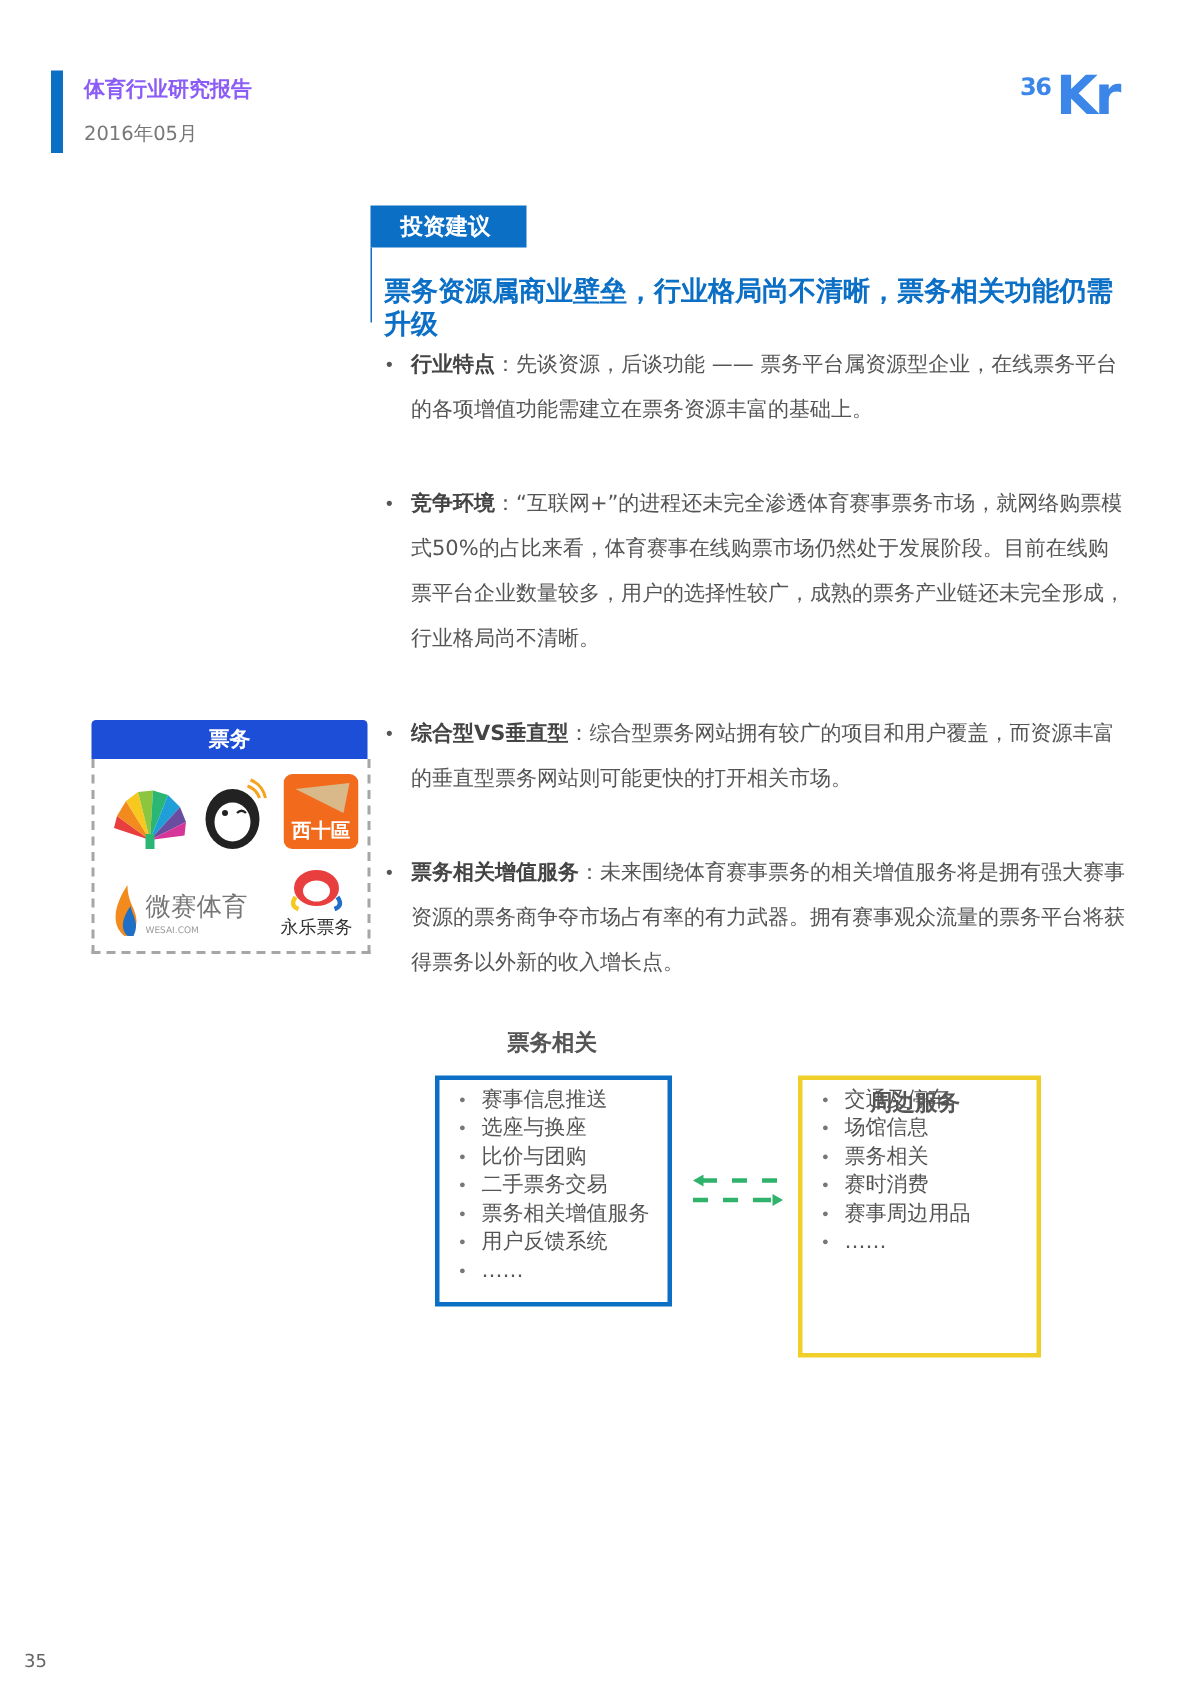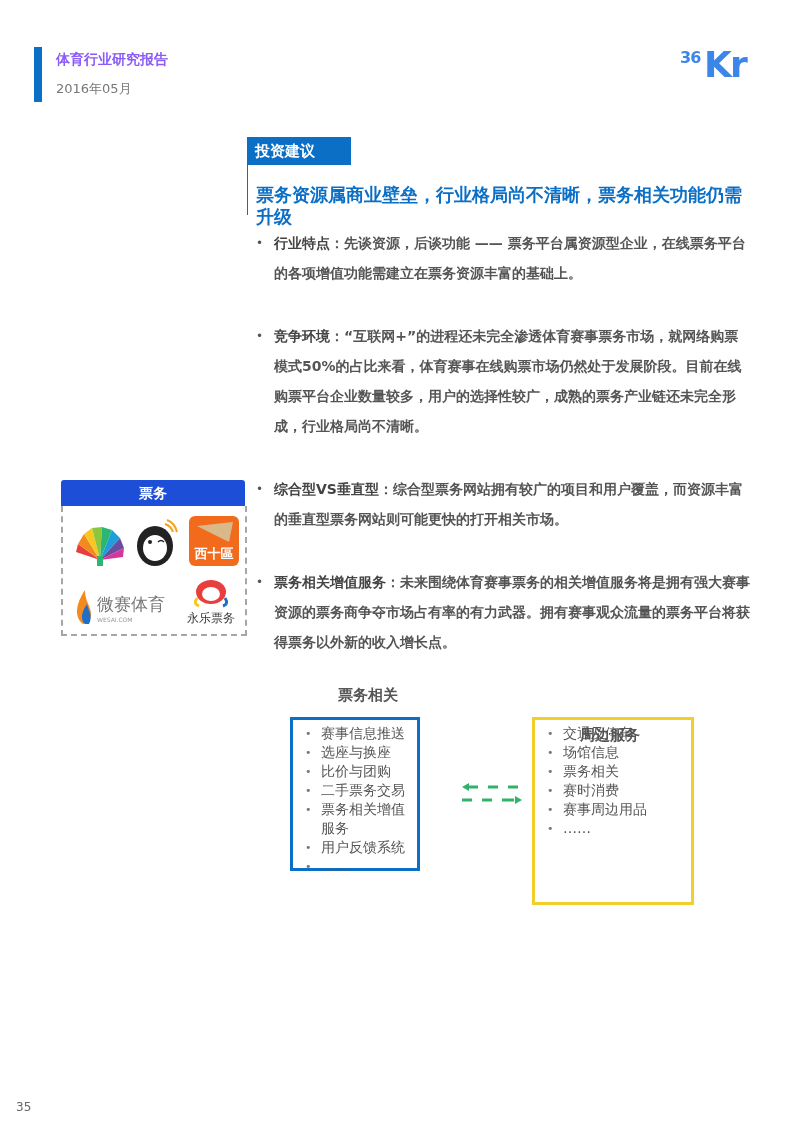--- a/index.html
+++ b/index.html
@@ -3,26 +3,26 @@
 <meta charset="utf-8">
 <style>
   html,body{margin:0;padding:0;background:#fff;}
   body{width:794px;height:1123px;position:relative;overflow:hidden;font-family:"DejaVu Sans","Liberation Sans",sans-serif;color:#555;}
   .hdr-bar{position:absolute;left:34px;top:47px;width:8px;height:55px;background:#0b6fc6;}
   .hdr-title{position:absolute;left:56px;top:51px;font-size:14px;font-weight:bold;color:#8b5cf6;}
   .hdr-date{position:absolute;left:56px;top:80px;font-size:13px;color:#777;}
   .logo{position:absolute;left:680px;top:46px;color:#3b86e8;font-weight:bold;font-family:"DejaVu Sans",sans-serif;}
   .logo .n{font-size:16px;position:absolute;left:0;top:2px;letter-spacing:-1px;}
   .logo .k{font-size:36px;position:absolute;left:24px;top:-2px;letter-spacing:-2px;}
-  .tag{position:absolute;left:247px;top:137px;width:104px;height:28px;background:#0b6fc6;color:#fff;font-size:15px;font-weight:bold;line-height:28px;padding-left:8px;box-sizing:border-box;}
+  .tag{position:absolute;left:247px;top:137px;width:104px;height:28px;background:#0b6fc6;color:#fff;font-size:15px;font-weight:bold;line-height:28px;padding-left:20px;box-sizing:border-box;}
   .title-line{position:absolute;left:247px;top:165px;width:1px;height:50px;background:#0b6fc6;}
   .title{position:absolute;left:256px;top:184px;width:490px;font-size:18px;font-weight:bold;color:#0b6fc6;line-height:22px;}
   .bullet{position:absolute;left:256px;width:495px;font-size:14px;line-height:30px;color:#555;}
   .bullet .dot{position:absolute;left:0;top:0;font-size:12px;}
-  .bullet .txt{margin-left:18px;font-weight:bold;}
+  .bullet .txt{margin-left:18px;}
   .bullet b{color:#444;}
   .logos{position:absolute;left:61px;top:480px;width:184px;height:156px;}
   .logos .head{height:26px;background:#1d4ed8;color:#fff;font-weight:bold;font-size:14px;text-align:center;line-height:26px;border-radius:3px 3px 0 0;}
   .logos .box{position:absolute;top:26px;left:0;width:182px;height:128px;border:2px dashed #a6a6a6;border-top:none;}
   .lg{position:absolute;}
   .col-h{position:absolute;font-size:15px;font-weight:bold;color:#555;}
   .card{position:absolute;box-sizing:border-box;padding:4px 8px;}
   .card ul{margin:0;padding:0;list-style:none;}
   .card li{font-size:14px;line-height:19px;color:#555;position:relative;padding-left:20px;}
   .card li:before{content:"•";position:absolute;left:4px;font-size:11px;color:#777;}
@@ -101,21 +101,21 @@
     <ellipse cx="30" cy="16" rx="9" ry="7" fill="#fff"></ellipse>
     <path d="M16 20 q-4 6 2 8" stroke="#f7c81f" stroke-width="3" fill="none"></path>
     <path d="M44 20 q4 6 -2 8" stroke="#1f6fc6" stroke-width="3" fill="none"></path>
     <text x="30" y="44" font-size="12" fill="#333" text-anchor="middle" font-family="DejaVu Sans, sans-serif">永乐票务</text>
   </svg>
 </div>
 
 <div class="col-h" style="left:338px;top:686px;">票务相关</div>
 <div class="col-h" style="left:580px;top:686px;margin-top:40px;">周边服务</div>
 
-<div class="card" style="left:290px;top:717px;width:130px;height:154px;border:3px solid #0b6fc6;">
+<div class="card" style="left:290px;top:717px;width:158px;height:154px;border:3px solid #0b6fc6;">
   <ul>
     <li>赛事信息推送</li>
     <li>选座与换座</li>
     <li>比价与团购</li>
     <li>二手票务交易</li>
     <li>票务相关增值服务</li>
     <li>用户反馈系统</li>
     <li>……</li>
   </ul>
 </div>

